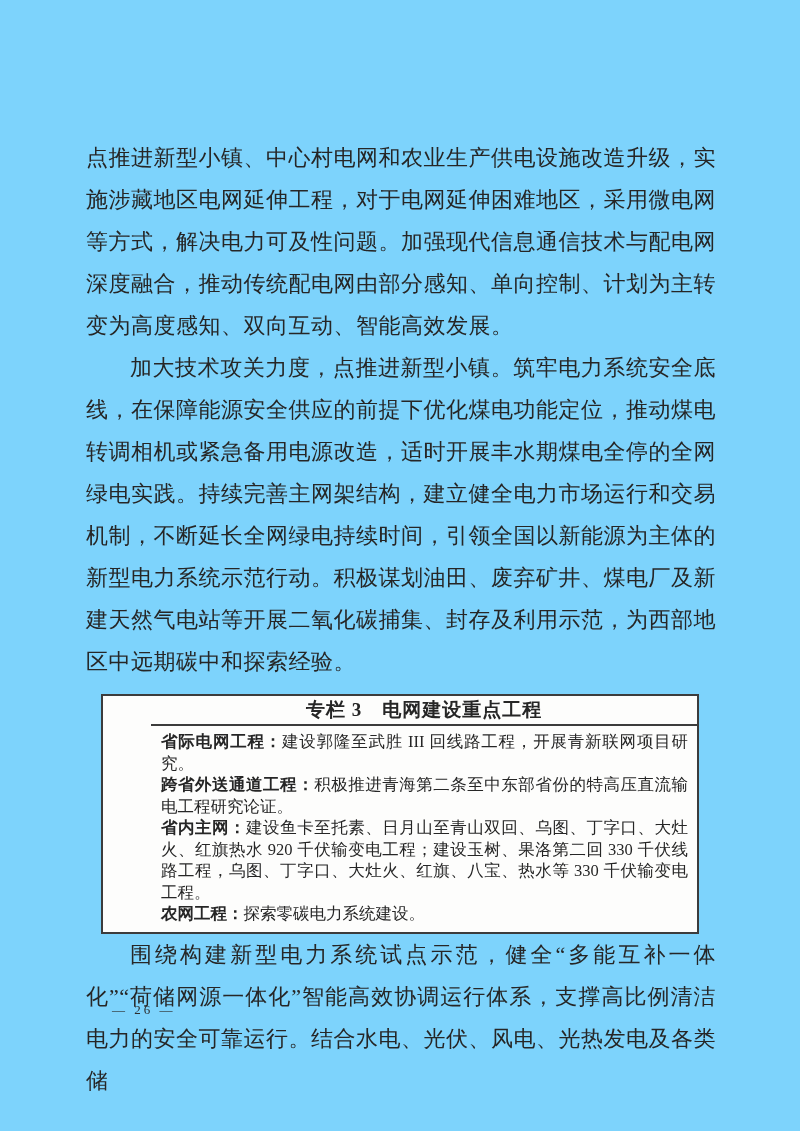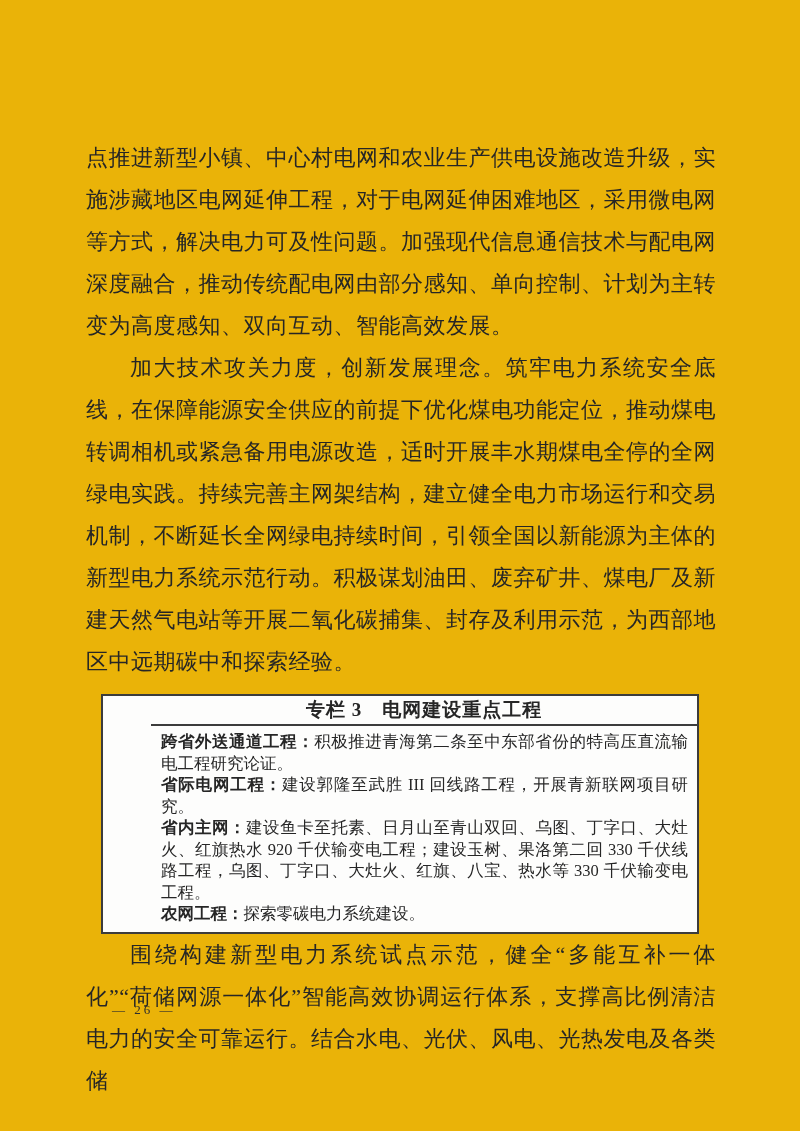--- a/index.html
+++ b/index.html
@@ -4,21 +4,21 @@
 <style>
   * { margin: 0; padding: 0; box-sizing: border-box; }
   html, body { background: #e9e9e9; }
   body {
     width: 800px; height: 1131px;
     font-family: "Liberation Serif", "DejaVu Serif", serif;
   }
   .page {
     position: relative;
     width: 800px; height: 1131px;
-    background: #eab308;
+    background: #7dd3fc;
     color: #262626;
     padding: 137px 84px 0 86px;
     overflow: hidden;
   }
   .body-text {
     font-size: 22px;
     line-height: 42px;
     letter-spacing: 0.5px;
     text-align: justify;
     text-justify: inter-ideograph;
@@ -58,27 +58,27 @@
   }
 </style>
 </head>
 <body>
 
 <div class="page">
 
   <p class="body-text">点推进新型小镇、中心村电网和农业生产供电设施改造升级，实施涉藏地区电网延伸工程，对于电网延伸困难地区，采用微电网等方式，解决电力可及性问题。加强现代信息通信技术与配电网深度融合，推动传统配电网由部分感知、单向控制、计划为主转变为高度感知、双向互动、智能高效发展。</p>
 
 
-  <p class="body-text indent">加大技术攻关力度，创新发展理念。筑牢电力系统安全底线，在保障能源安全供应的前提下优化煤电功能定位，推动煤电转调相机或紧急备用电源改造，适时开展丰水期煤电全停的全网绿电实践。持续完善主网架结构，建立健全电力市场运行和交易机制，不断延长全网绿电持续时间，引领全国以新能源为主体的新型电力系统示范行动。积极谋划油田、废弃矿井、煤电厂及新建天然气电站等开展二氧化碳捕集、封存及利用示范，为西部地区中远期碳中和探索经验。</p>
+  <p class="body-text indent">加大技术攻关力度，点推进新型小镇。筑牢电力系统安全底线，在保障能源安全供应的前提下优化煤电功能定位，推动煤电转调相机或紧急备用电源改造，适时开展丰水期煤电全停的全网绿电实践。持续完善主网架结构，建立健全电力市场运行和交易机制，不断延长全网绿电持续时间，引领全国以新能源为主体的新型电力系统示范行动。积极谋划油田、废弃矿井、煤电厂及新建天然气电站等开展二氧化碳捕集、封存及利用示范，为西部地区中远期碳中和探索经验。</p>
 
   <div class="callout-box">
     <div class="box-header">专栏 3　电网建设重点工程</div>
     <div class="box-body">
+      <p class="box-item"><span class="box-label">省际电网工程：</span><span>建设郭隆至武胜 III 回线路工程，开展青新联网项目研究。</span></p>
       <p class="box-item"><span class="box-label">跨省外送通道工程：</span><span>积极推进青海第二条至中东部省份的特高压直流输电工程研究论证。</span></p>
-      <p class="box-item"><span class="box-label">省际电网工程：</span><span>建设郭隆至武胜 III 回线路工程，开展青新联网项目研究。</span></p>
       <p class="box-item"><span class="box-label">省内主网：</span><span>建设鱼卡至托素、日月山至青山双回、乌图、丁字口、大灶火、红旗热水 920 千伏输变电工程；建设玉树、果洛第二回 330 千伏线路工程，乌图、丁字口、大灶火、红旗、八宝、热水等 330 千伏输变电工程。</span></p>
       <p class="box-item"><span class="box-label">农网工程：</span><span>探索零碳电力系统建设。</span></p>
     </div>
   </div>
 
 
   <p class="body-text indent">围绕构建新型电力系统试点示范，健全“多能互补一体化”“荷储网源一体化”智能高效协调运行体系，支撑高比例清洁电力的安全可靠运行。结合水电、光伏、风电、光热发电及各类储</p>
 
   <div class="page-footer">
     <span>— 26 —</span>

